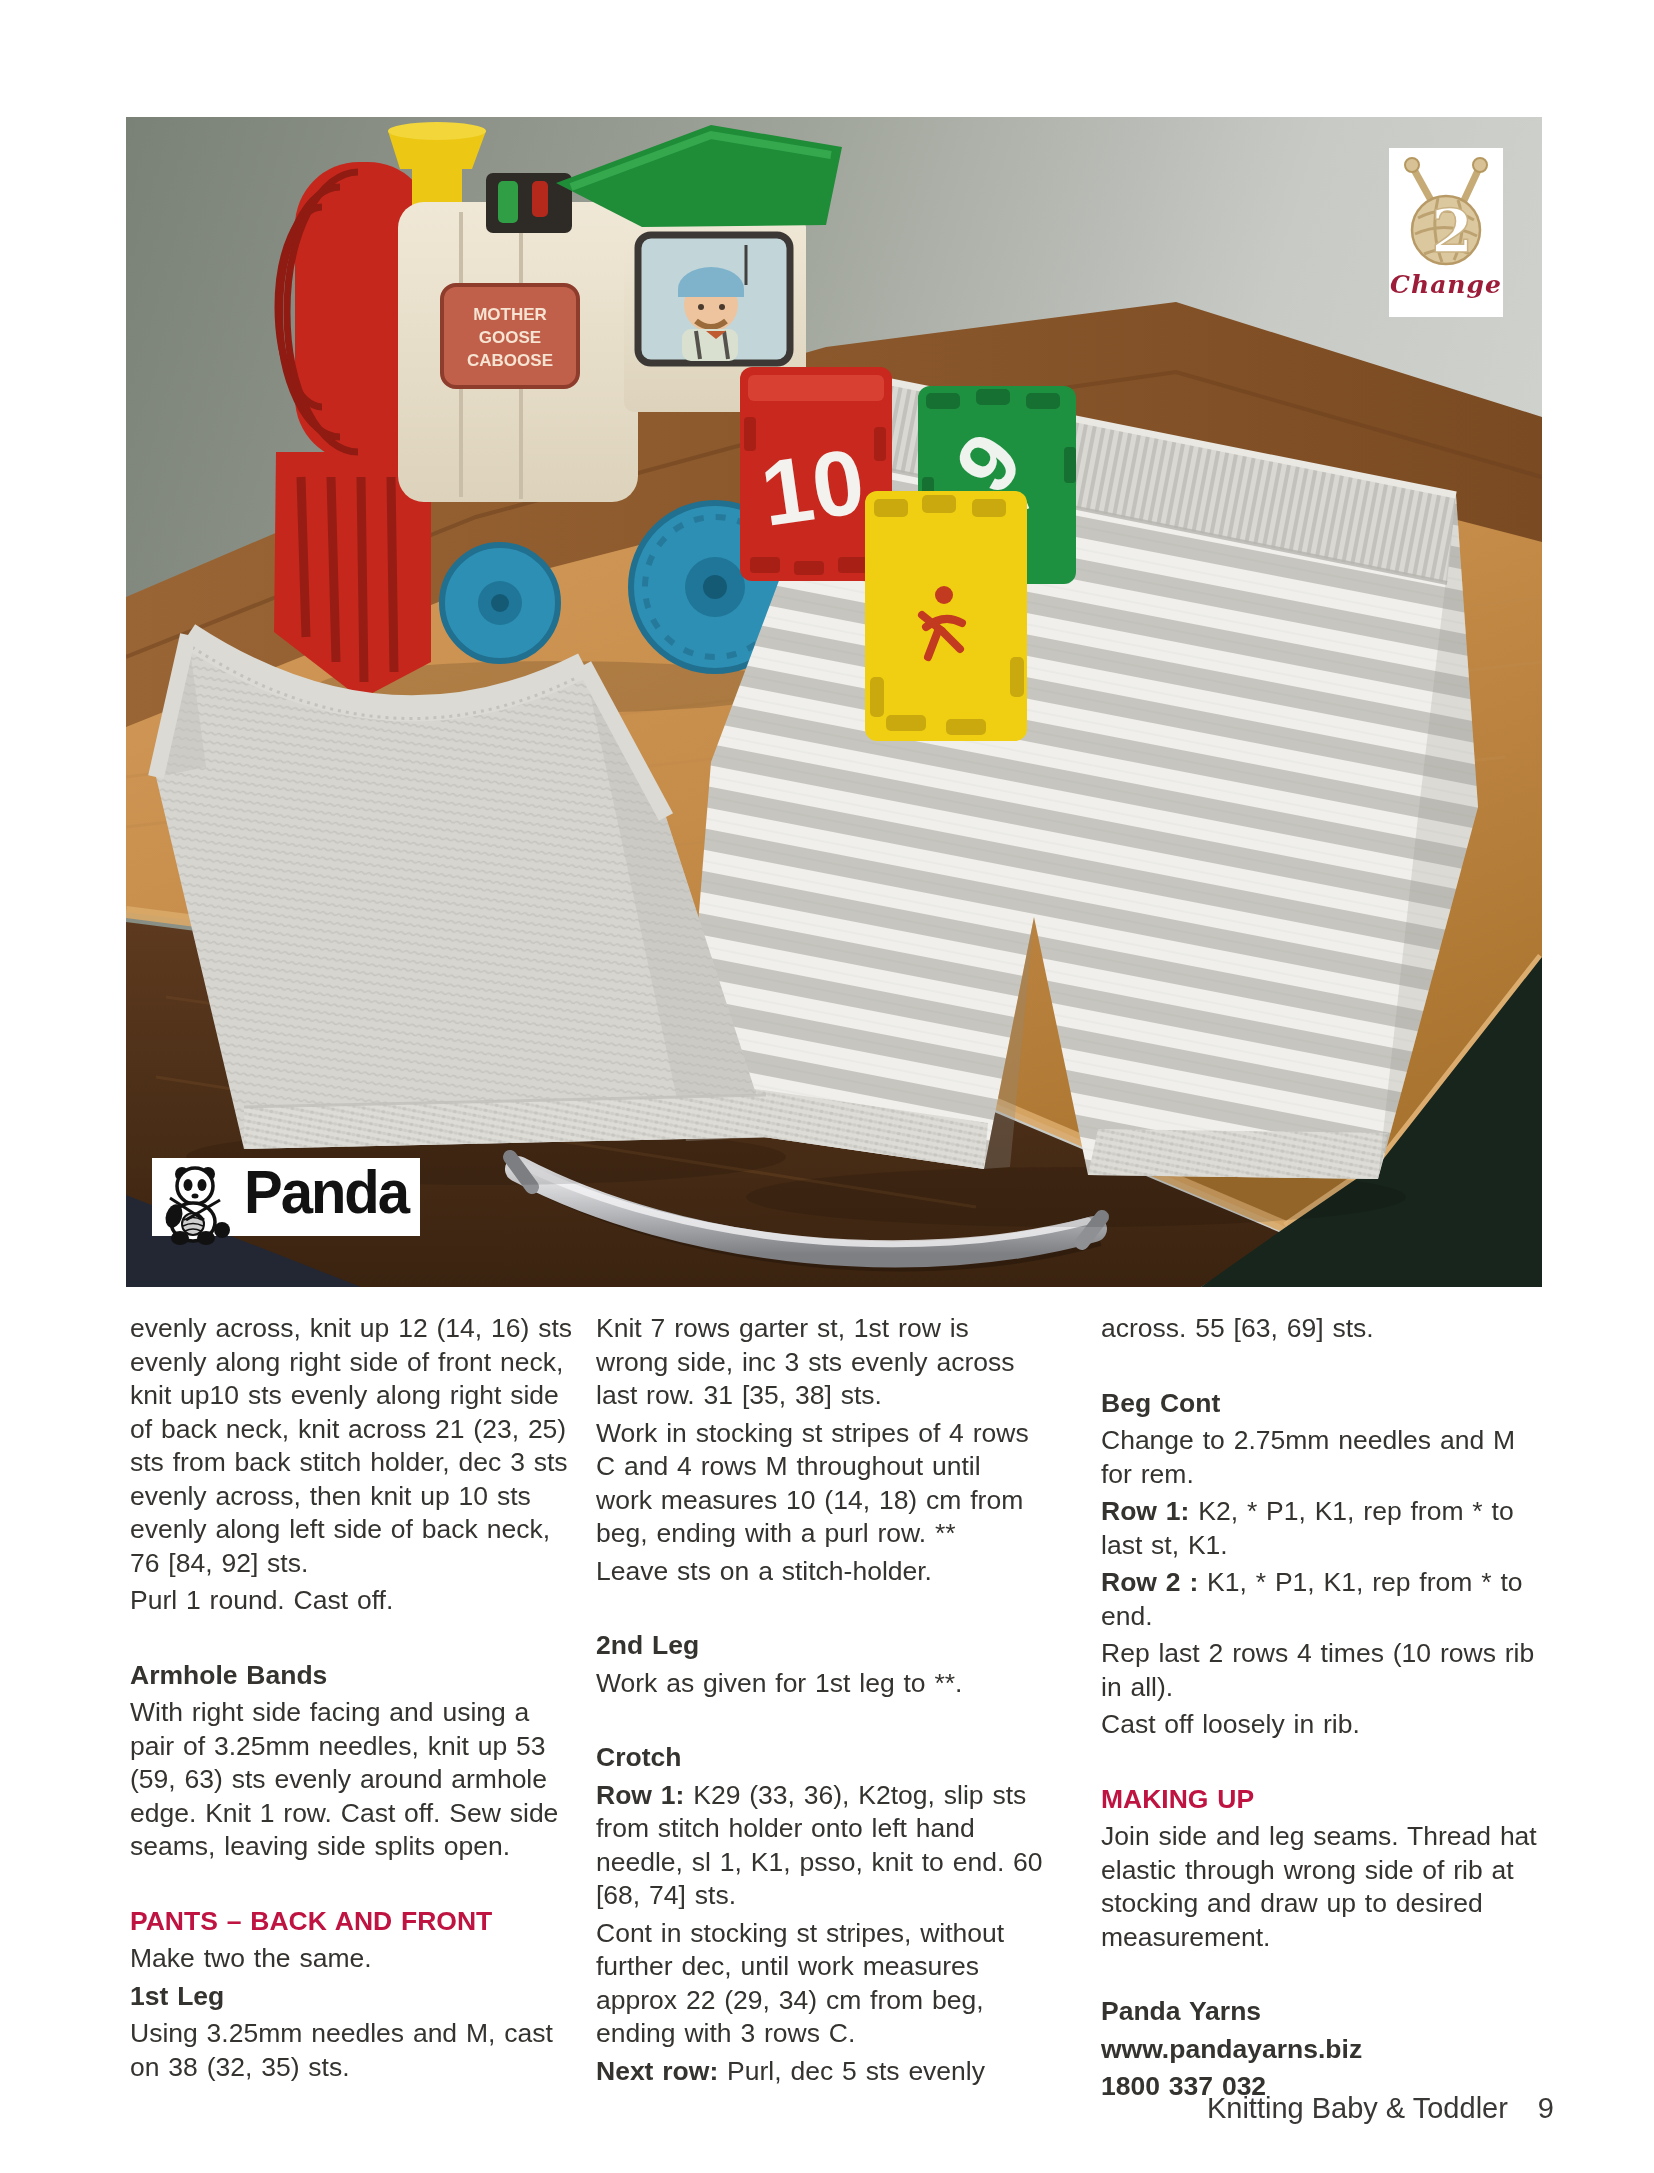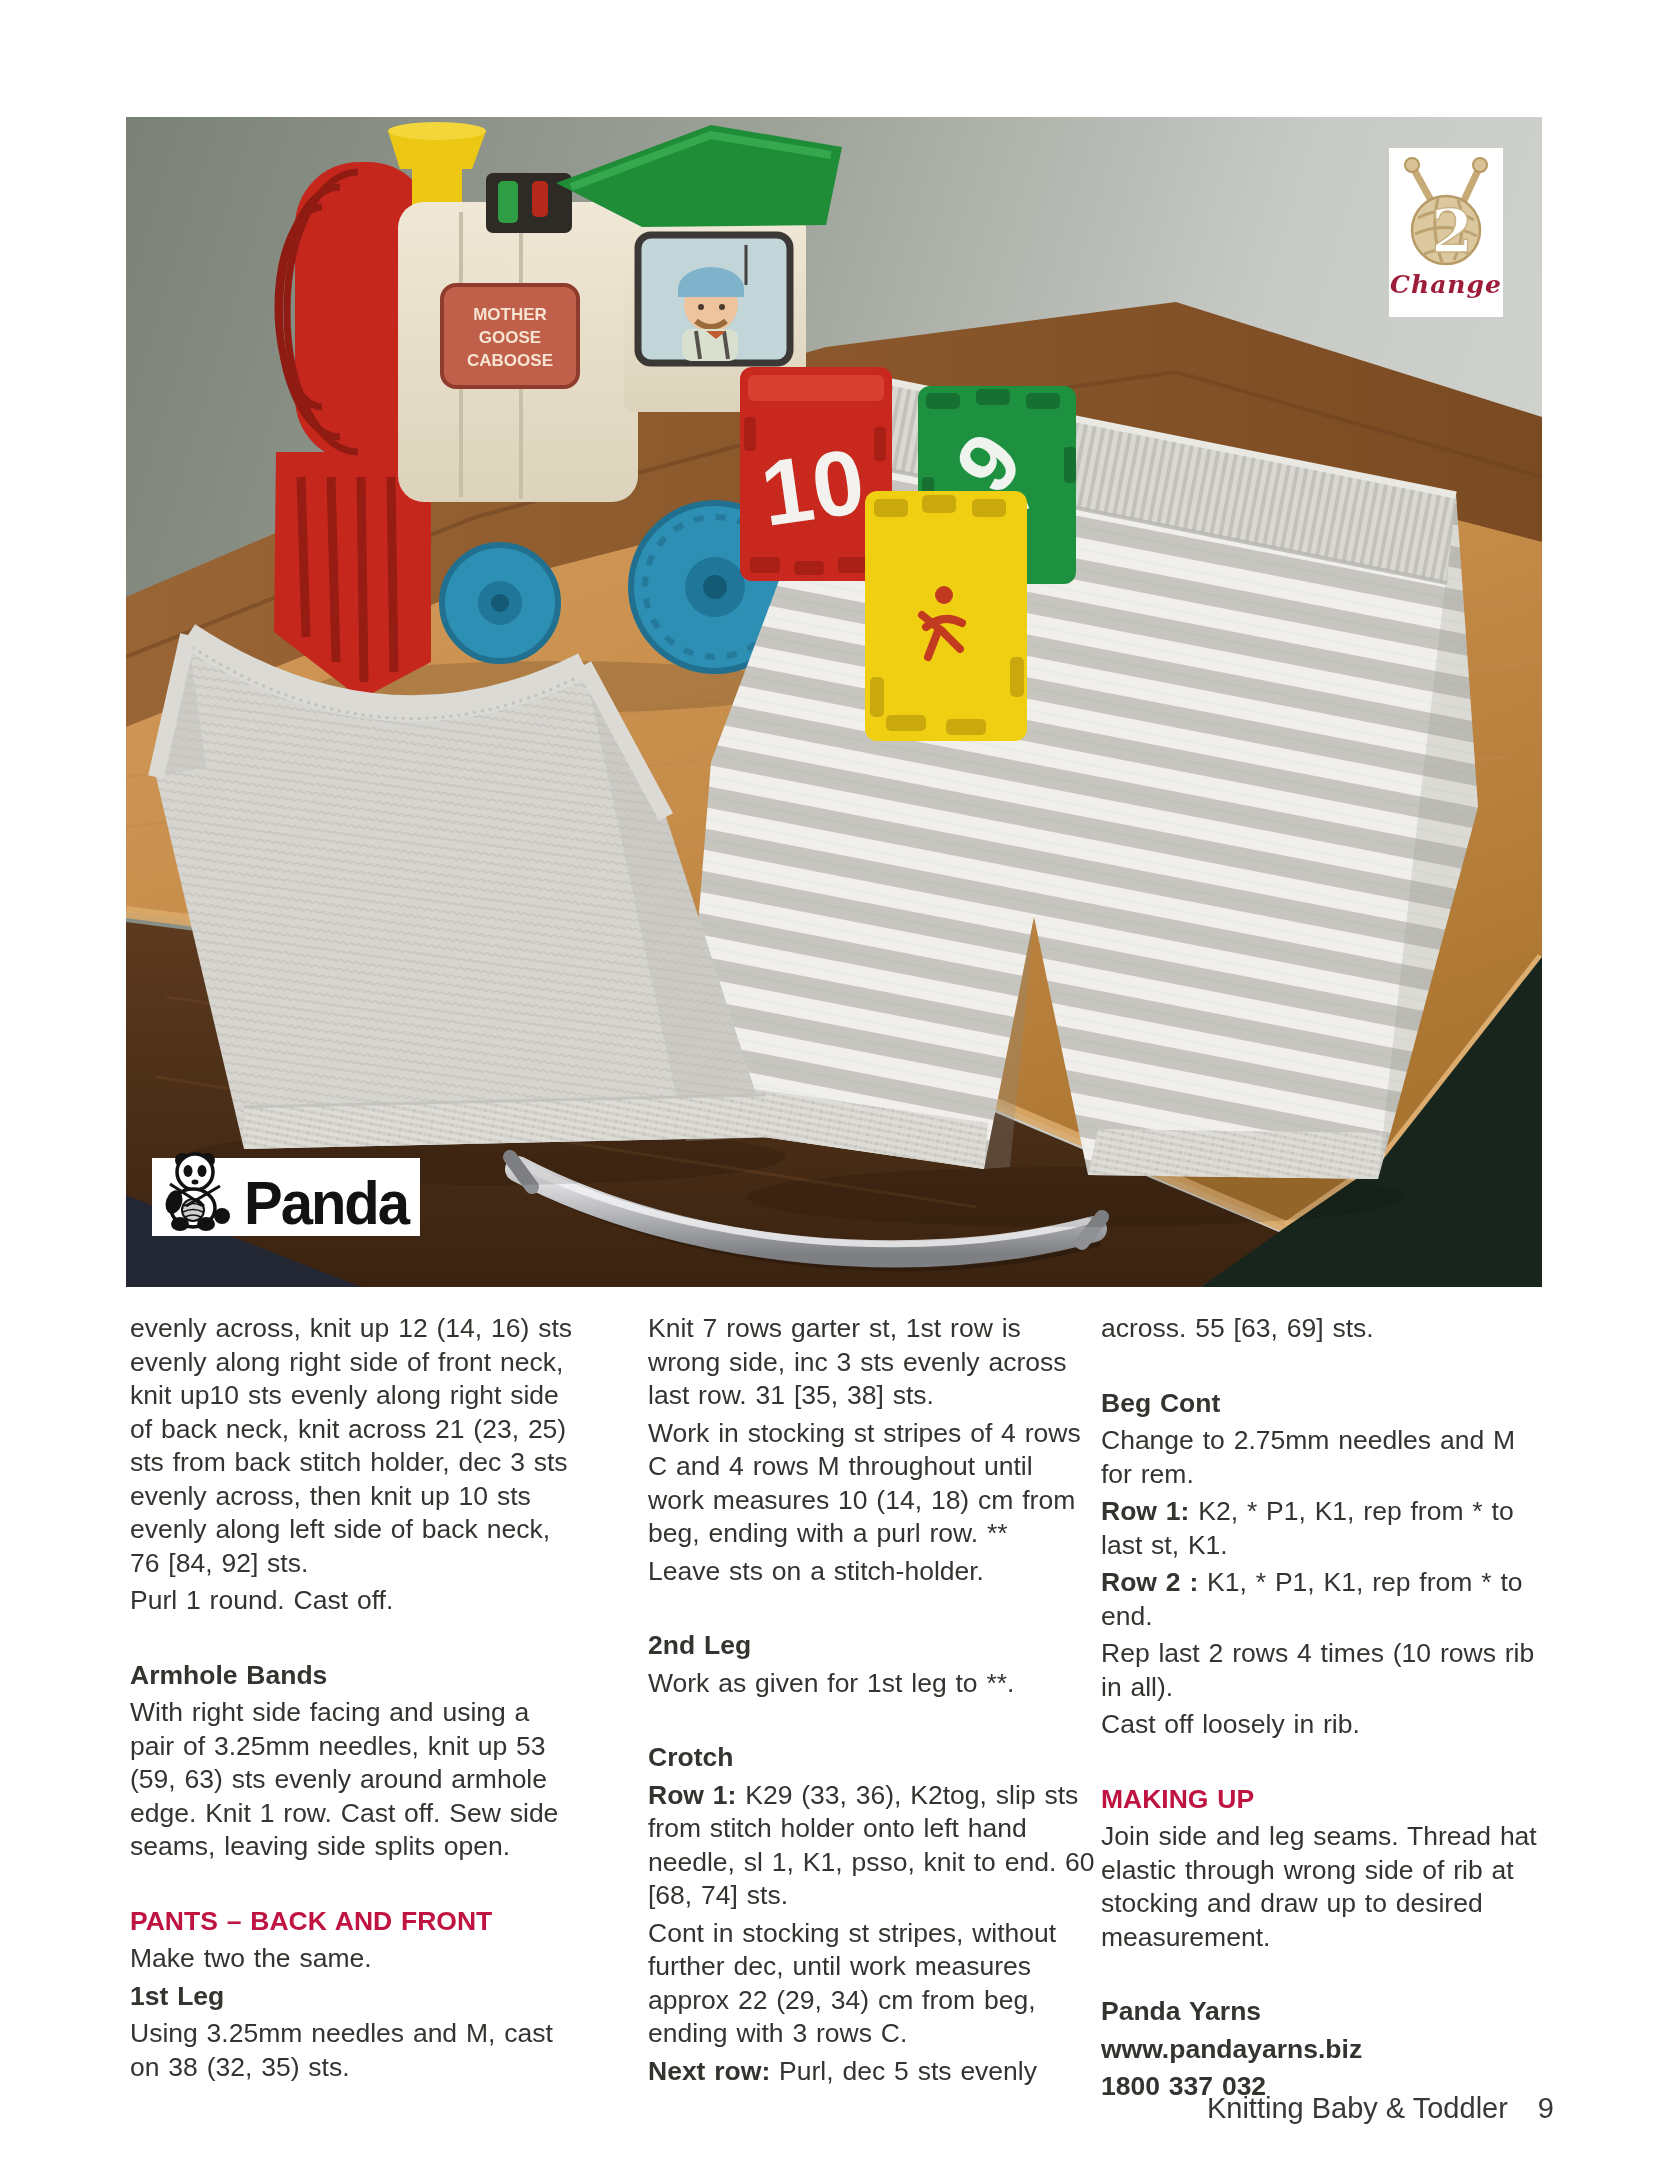--- a/index.html
+++ b/index.html
@@ -12,21 +12,21 @@
   }
   
   #photo{
     position:absolute;left:126px;top:117px;width:1416px;height:1170px;
     overflow:hidden;
   }
   #photo svg{display:block;}
   
   #panda-logo{
     position:absolute;left:26px;top:1041px;width:268px;height:78px;
-    background:#ffffff;display:flex;align-items:flex-end;gap:4px;
+    background:#ffffff;display:flex;align-items:flex-start;gap:4px;
     padding-left:8px;box-sizing:border-box;
   }
   #panda-logo .logo-text{
     font-size:58px;font-weight:bold;letter-spacing:-2px;color:#121212;
     transform:scaleY(1.05);
   }
   
   #rating-badge{
     position:absolute;left:1263px;top:31px;width:114px;height:169px;
     background:#ffffff;display:flex;flex-direction:column;align-items:center;
@@ -35,21 +35,21 @@
   #rating-badge .rating-label{
     font-family:"DejaVu Serif", serif;font-style:italic;font-weight:bold;
     color:#9c1c39;font-size:25px;margin-top:2px;letter-spacing:1px;
   }
   
   .col{
     position:absolute;top:1308px;width:456px;
     font-size:26.5px;line-height:33.5px;color:#35332f;word-spacing:1.5px;
   }
   #col-1{left:126px;}
-  #col-2{left:644px;}
+  #col-2{left:592px;}
   #col-3{left:1097px;}
   .blk{margin:4px;}
   .blk.h{font-weight:bold;}
   .blk.rh{font-weight:bold;color:#bf1441;}
   .blk.sp{height:33px;}
   .bold{font-weight:bold;}
   
   #footer{
     position:absolute;top:2092px;right:100px;
     display:flex;align-items:flex-end;gap:30px;

